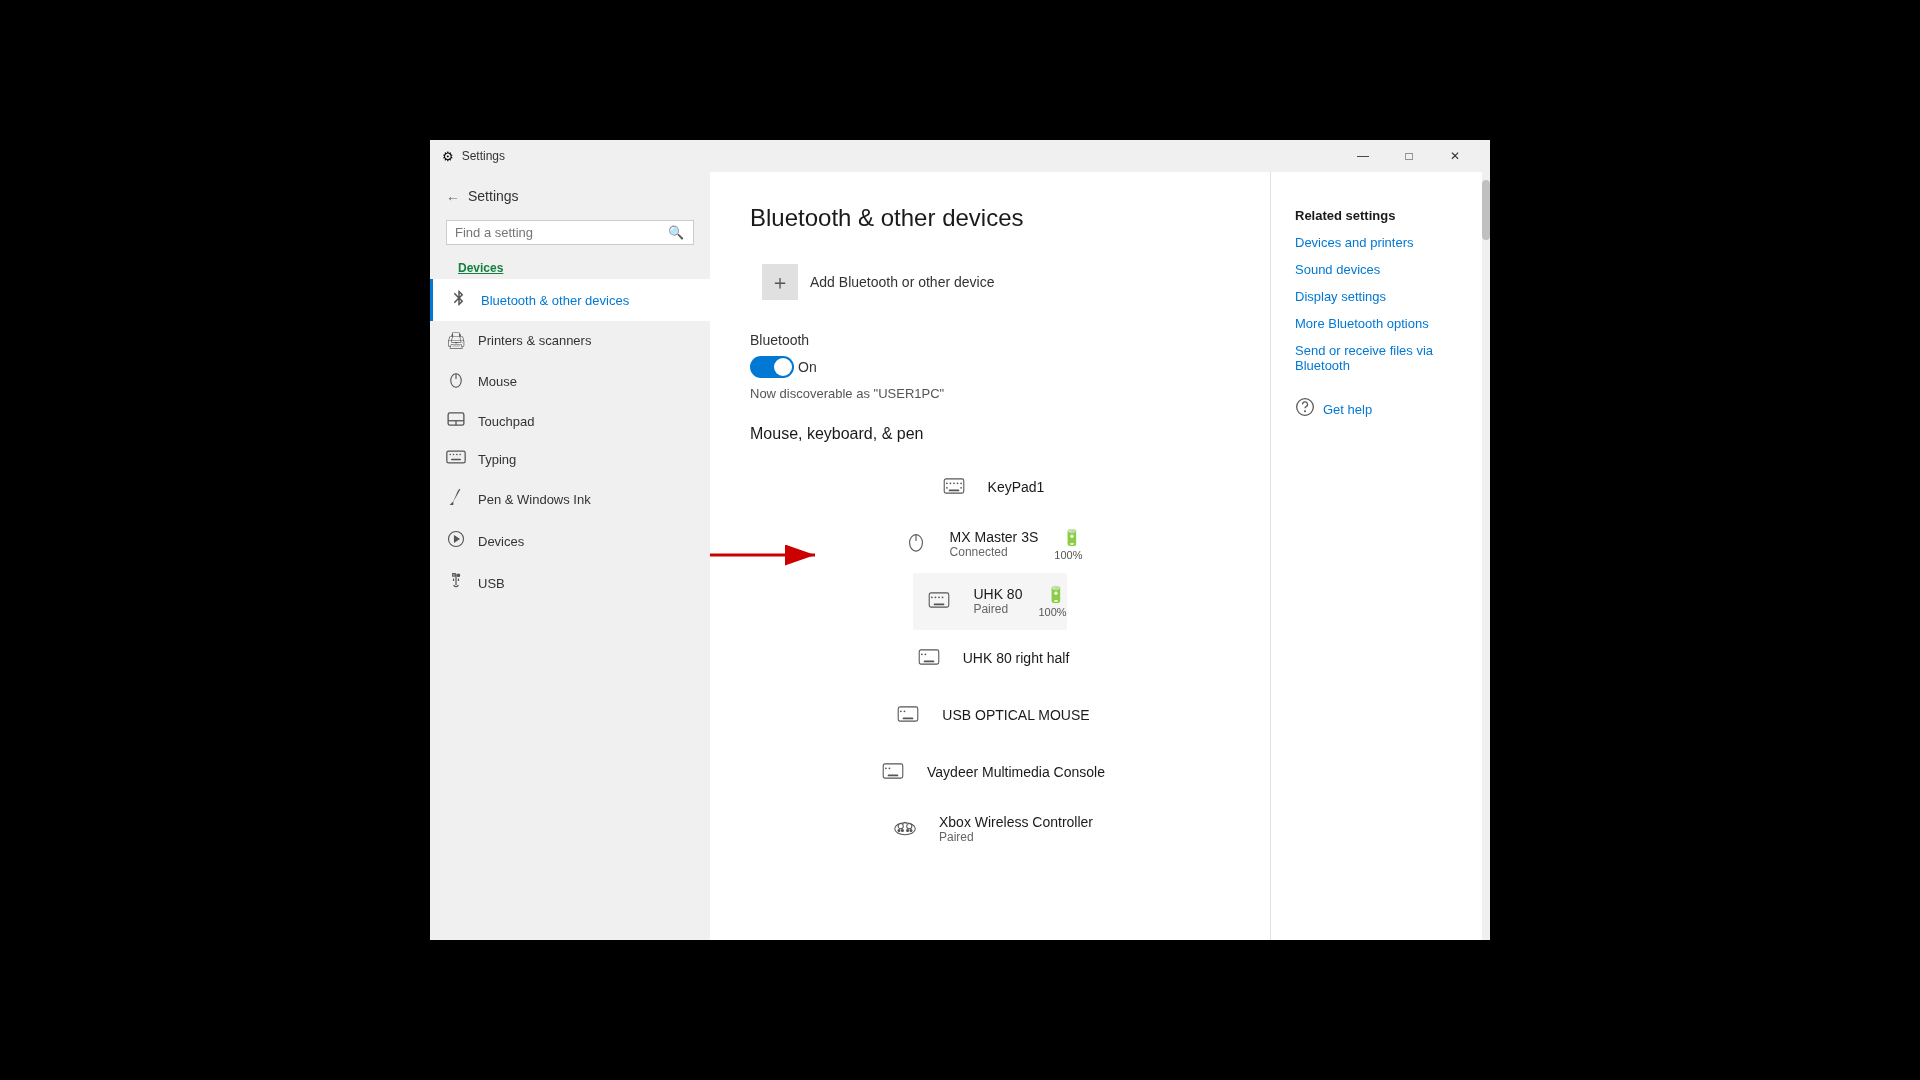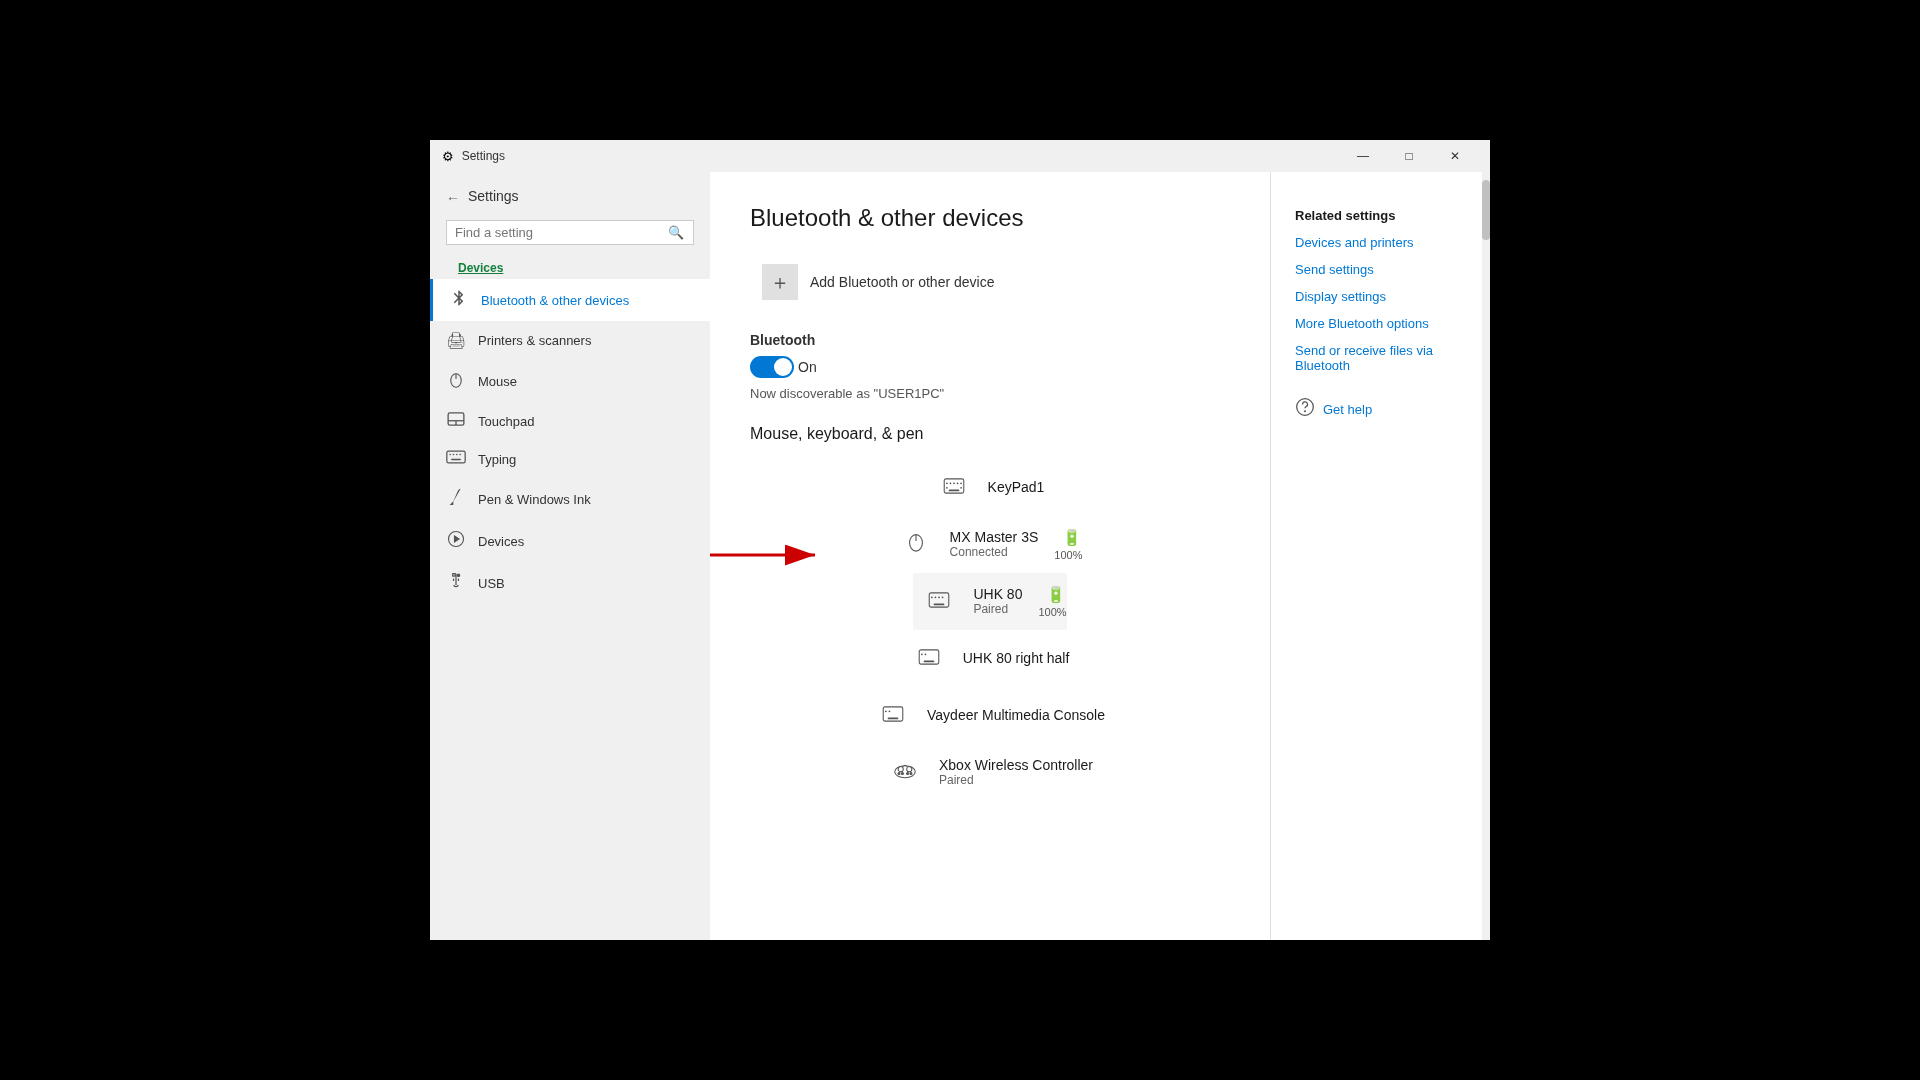--- a/index.html
+++ b/index.html
@@ -166,21 +166,21 @@
       font-size: 14px;
       color: #333;
     }
     .bluetooth-section {
       margin-bottom: 24px;
     }
     .bluetooth-label {
       font-size: 14px;
       color: #333;
       margin-bottom: 8px;
-      font-weight: 700;
+      font-weight: 400;
     }
     .toggle-row {
       display: flex;
       align-items: center;
       gap: 4px;
       margin-bottom: 8px;
     }
     .toggle {
       width: 44px;
       height: 22px;
@@ -537,20 +537,35 @@
                   <line x1="8" y1="6" x2="8" y2="6" stroke="#555" stroke-width="2" stroke-linecap="round"></line>
                   <line x1="7" y1="14" x2="17" y2="14" stroke="#555" stroke-width="2" stroke-linecap="round"></line>
                 </svg>
             </span>
           </div>
           <div class="device-info">
             <div class="device-name">UHK 80 right half</div>
           </div>
         </div>
 
+        <div class="device-item">
+          <div class="device-icon-wrap">
+            <span class="device-icon">
+              <svg width="22" height="16" viewBox="0 0 24 18" fill="none" stroke="#555" stroke-width="1.2">
+                  <rect x="1" y="1" width="22" height="16" rx="2"></rect>
+                  <line x1="4" y1="6" x2="4" y2="6" stroke="#555" stroke-width="2" stroke-linecap="round"></line>
+                  <line x1="8" y1="6" x2="8" y2="6" stroke="#555" stroke-width="2" stroke-linecap="round"></line>
+                  <line x1="7" y1="14" x2="17" y2="14" stroke="#555" stroke-width="2" stroke-linecap="round"></line>
+                </svg>
+            </span>
+          </div>
+          <div class="device-info">
+            <div class="device-name">USB OPTICAL MOUSE</div>
+          </div>
+        </div>
 
 
         <div class="device-item">
           <div class="device-icon-wrap">
             <span class="device-icon">
               <svg width="22" height="16" viewBox="0 0 24 18" fill="none" stroke="#555" stroke-width="1.2">
                   <rect x="1" y="1" width="22" height="16" rx="2"></rect>
                   <line x1="4" y1="6" x2="4" y2="6" stroke="#555" stroke-width="2" stroke-linecap="round"></line>
                   <line x1="8" y1="6" x2="8" y2="6" stroke="#555" stroke-width="2" stroke-linecap="round"></line>
                   <line x1="7" y1="14" x2="17" y2="14" stroke="#555" stroke-width="2" stroke-linecap="round"></line>
@@ -582,21 +597,21 @@
             <div class="device-status">Paired</div>
           </div>
         </div>
 
       </div>
     </div>
 
     <div class="right-panel" style="position:relative;">
       <div class="related-title">Related settings</div>
       <a class="related-link">Devices and printers</a>
-      <a class="related-link">Send settings</a>
+      <a class="related-link">Sound devices</a>
       <a class="related-link">Display settings</a>
       <a class="related-link">More Bluetooth options</a>
       <a class="related-link">Send or receive files via Bluetooth</a>
       <div class="get-help">
         <span class="get-help-icon">
           <svg width="20" height="20" viewBox="0 0 24 24" fill="none" stroke="#555" stroke-width="1.5">
               <circle cx="12" cy="12" r="10"></circle>
               <path d="M9 9a3 3 0 1 1 4 2.8c-.7.3-1 .9-1 1.7"></path>
               <circle cx="12" cy="17" r="0.5" fill="#555"></circle>
             </svg>

